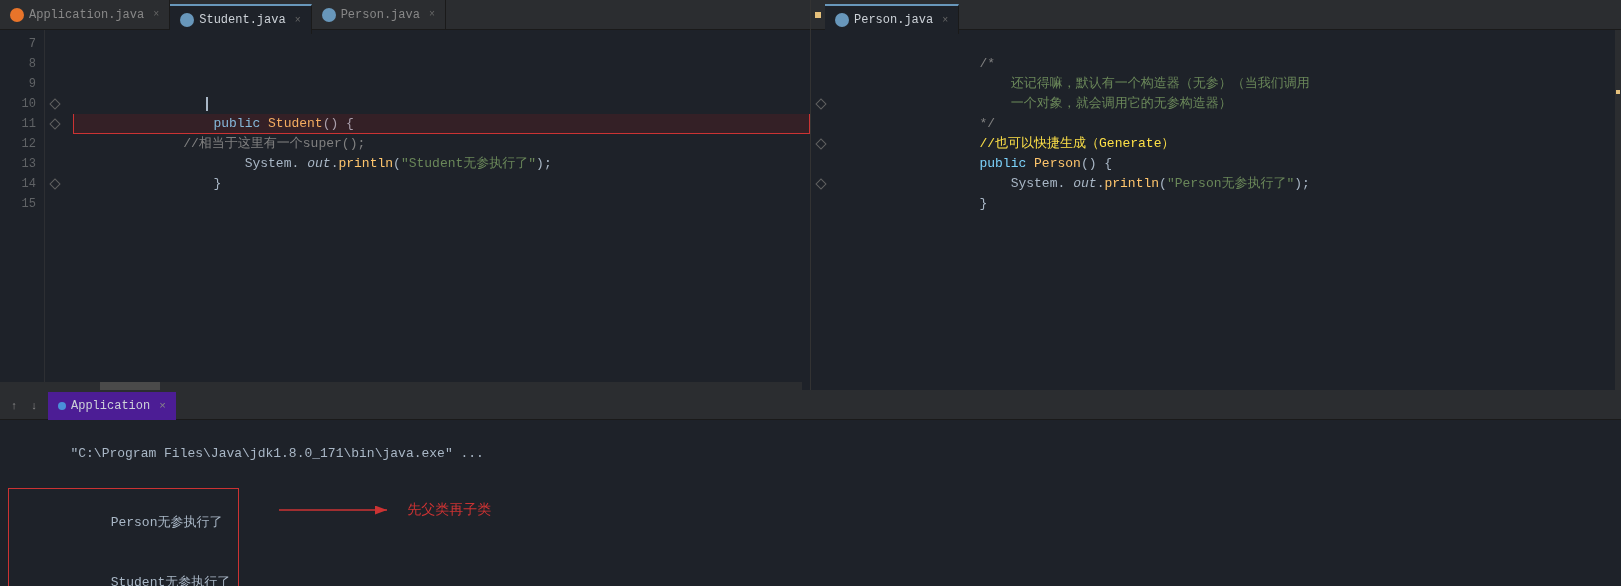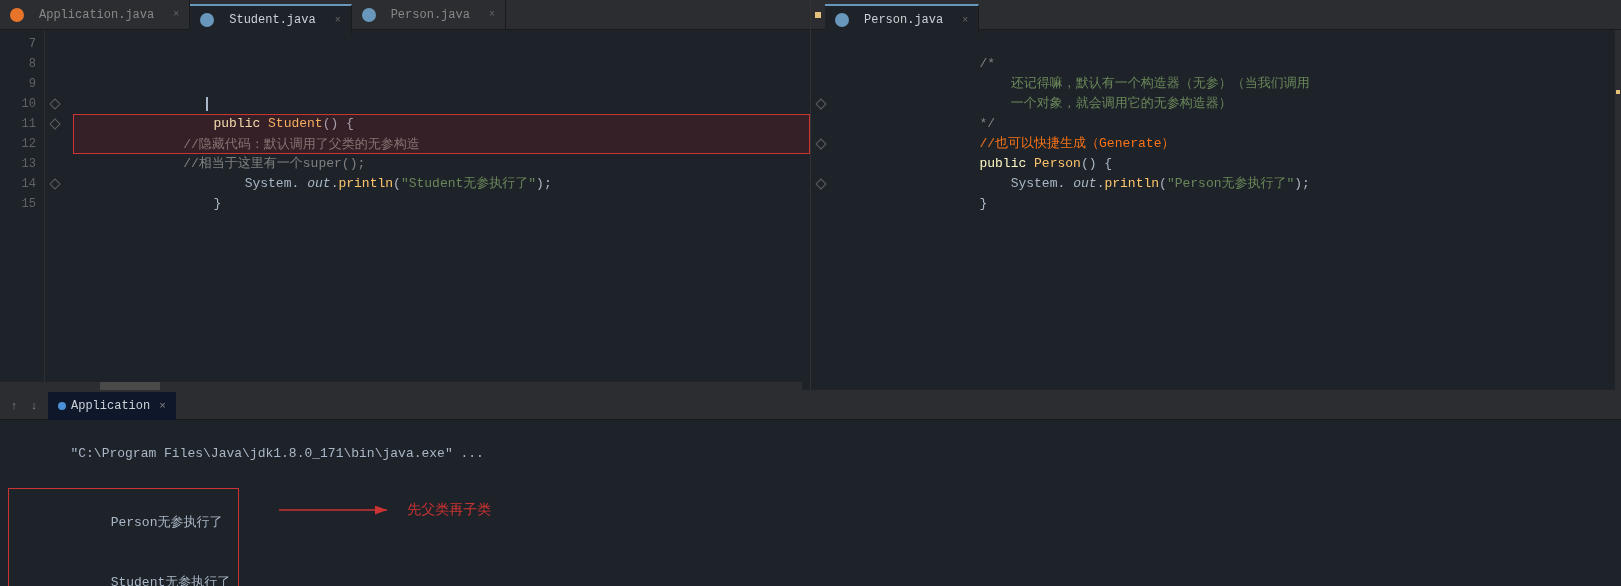--- a/index.html
+++ b/index.html
@@ -23,21 +23,21 @@
     }
     .tab {
       display: flex;
       align-items: center;
       padding: 0 10px;
       height: 30px;
       font-size: 12px;
       color: #888;
       cursor: pointer;
       border-right: 1px solid #1a1a1a;
-      gap: 15px;
+      gap: 5px;
       white-space: nowrap;
     }
     .tab.active {
       background: #1e2229;
       color: #cdd2d8;
       border-top: 2px solid #6897bb;
       margin-top: 9px;
     }
     .tab-icon {
       width: 14px;
@@ -80,21 +80,21 @@
       overflow: hidden;
     }
 
     .code-line {
       height: 20px;
       white-space: pre;
       position: relative;
     }
 
     
-    .kw { color: #fef9c3; } 
+    .kw { color: #7dd3fc; } 
     .str { color: #6a8759; }
     .italic { font-style: italic; margin-left: 8px; }
 
     
     .bottom-panel {
       height: 196px;
       background: #1e2229;
       border-top: 2px solid #2b2d30;
       display: flex;
       flex-direction: column;
@@ -112,21 +112,21 @@
       display: flex;
       align-items: center;
       padding: 0 10px;
       height: 28px;
       font-size: 12px;
       color: #888;
       gap: 5px;
     }
 
     .bottom-tab.active {
-      background: #0f172a;
+      background: #4c1d95;
       color: #cdd2d8;
     }
 
     .bottom-icons {
       display: flex;
       gap: 4px;
       padding: 0 6px;
       align-items: center;
     }
 
@@ -244,23 +244,20 @@
             <div class="code-line"></div>
 
             <div class="code-line">
               <span style="display:inline-block;width:2px;height:14px;background:#a9b7c6;vertical-align:middle;margin-left:24px;"></span>
             </div>
 
             <div class="code-line">
               <span style="color:#a9b7c6;">    </span><span class="kw">public</span><span style="color:#a9b7c6;"> </span><span style="color:#ffc66d;">Student</span><span style="color:#a9b7c6;">() {</span>
             </div>
 
-            <div class="code-line red-box-overlay" style="border-bottom:none;">
-              <span style="color:#808080;">//隐藏代码：默认调用了父类的无参构造</span>
-            </div>
 
             <div class="code-line red-box-overlay" style="border-top:none;">
               <span style="color:#808080;">//相当于这里有一个super();</span>
             </div>
 
             <div class="code-line">
               <span style="color:#a9b7c6;">        System.</span><span class="italic" style="color:#a9b7c6;">out</span><span style="color:#a9b7c6;">.</span><span style="color:#ffc66d;">println</span><span style="color:#a9b7c6;">(</span><span class="str">"Student无参执行了"</span><span style="color:#a9b7c6;">);</span>
             </div>
 
             <div class="code-line">
@@ -324,21 +321,21 @@
 
             <div class="code-line">
               <span style="color:#6a8759;">        一个对象，就会调用它的无参构造器）</span>
             </div>
 
             <div class="code-line">
               <span style="color:#a9b7c6;">    </span><span style="color:#808080;">*/</span>
             </div>
 
             <div class="code-line">
-              <span style="color:#a9b7c6;">    </span><span style="color:#f97316;">//也可以快捷生成（Generate）</span>
+              <span style="color:#a9b7c6;">    </span><span style="color:#fde047;">//也可以快捷生成（Generate）</span>
             </div>
 
             <div class="code-line">
               <span style="color:#a9b7c6;">    </span><span class="kw">public</span><span style="color:#a9b7c6;"> </span><span style="color:#ffc66d;">Person</span><span style="color:#a9b7c6;">() {</span>
             </div>
 
             <div class="code-line">
               <span style="color:#a9b7c6;">        System.</span><span class="italic" style="color:#a9b7c6;">out</span><span style="color:#a9b7c6;">.</span><span style="color:#ffc66d;">println</span><span style="color:#a9b7c6;">(</span><span class="str">"Person无参执行了"</span><span style="color:#a9b7c6;">);</span>
             </div>
 

